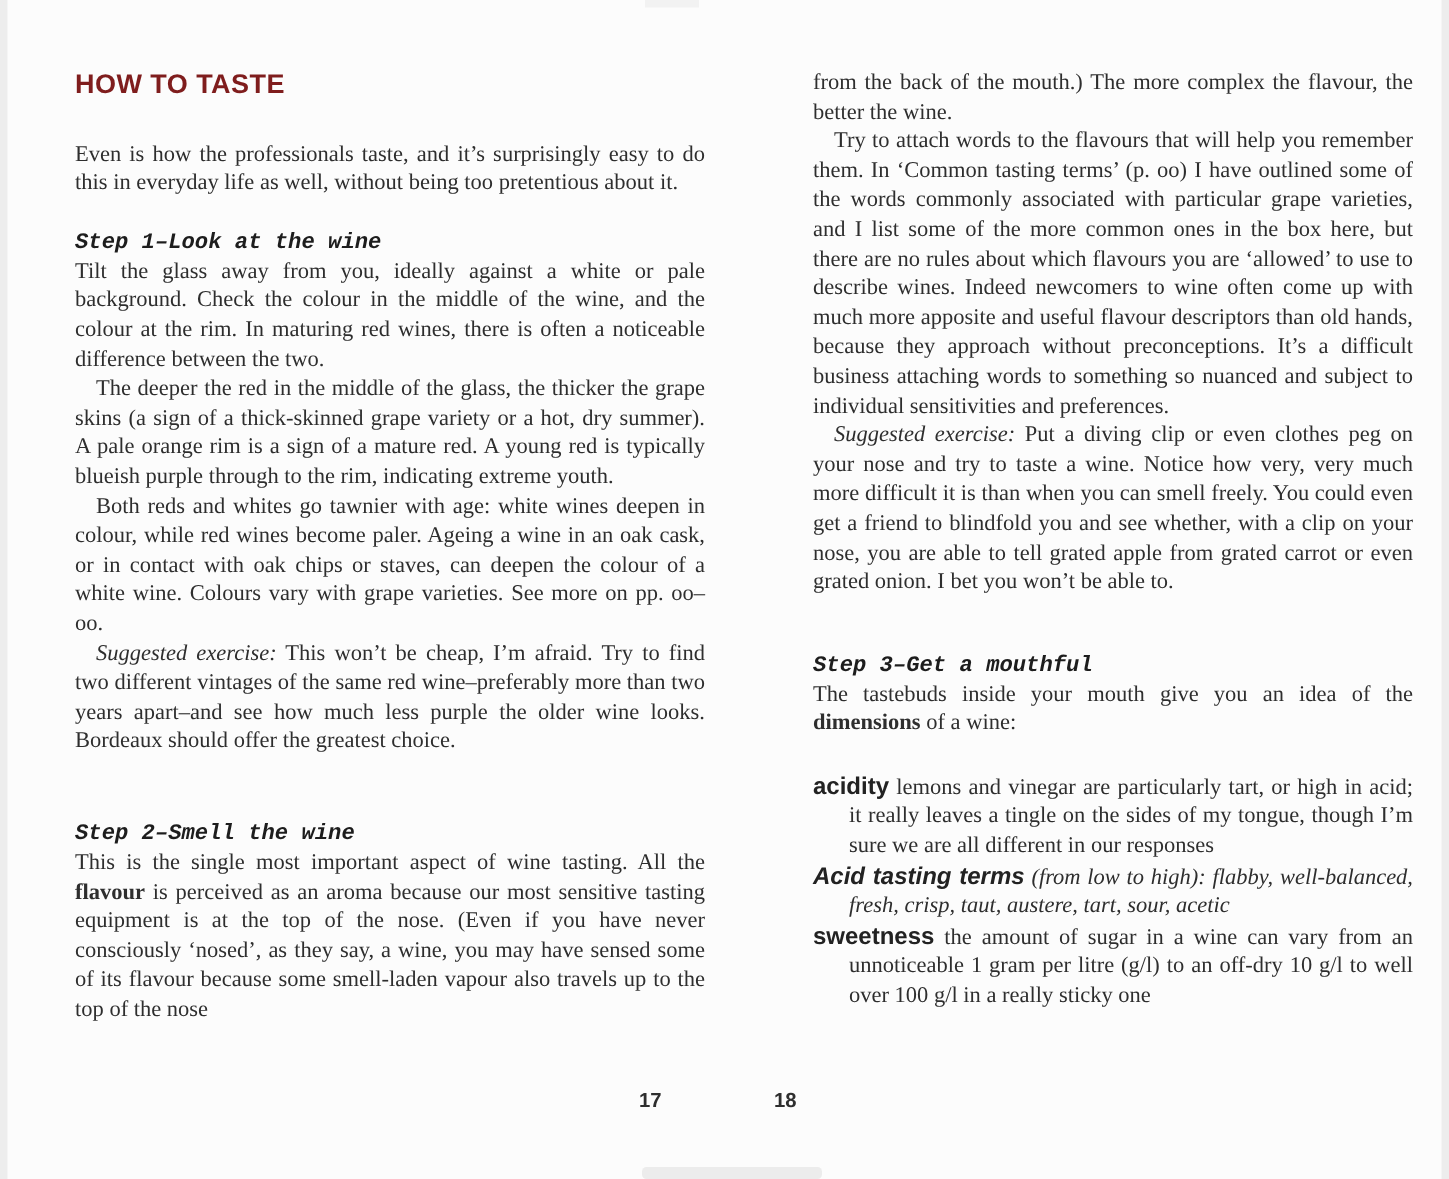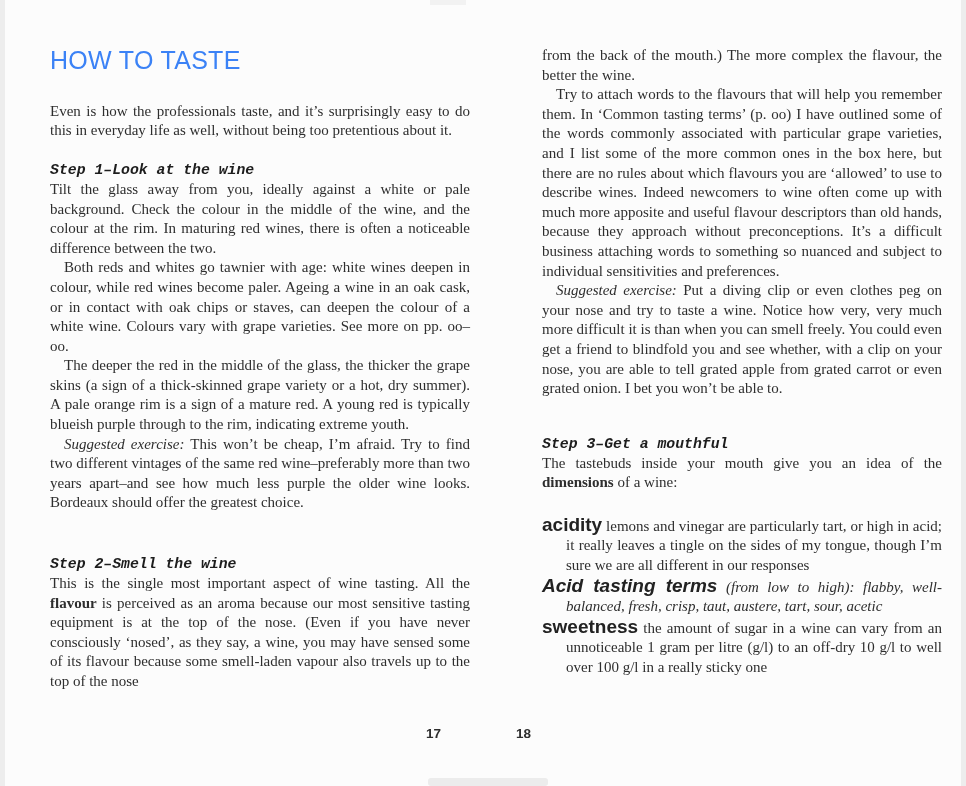--- a/index.html
+++ b/index.html
@@ -15,39 +15,39 @@
   .notch-bottom{position:absolute;left:428px;top:778px;width:120px;height:8px;background:#ececec;border-radius:3px;}
 
   .col{position:absolute;color:#2e2e2e;font-size:15px;line-height:19.6px;}
   .col p{margin:0;text-align:justify;}
   .col-left{left:50px;top:46px;width:420px;}
   .col-right{left:542px;top:46px;width:400px;}
 
   h1{
     margin:0 0 27px 0;
     font-family:"Liberation Sans",sans-serif;
-    font-weight:400;font-size:25px;line-height:1.15;
-    letter-spacing:.3px;color:#3b82f6;
+    font-weight:700;font-size:18px;line-height:1.15;
+    letter-spacing:.3px;color:#7f1d1d;
   }
   h2{
     margin:20px 0 1px 0;
     font-family:Liberation Mono, monospace;
     font-style:italic;font-weight:bold;
     font-size:14.8px;line-height:18px;color:#1d1d1d;
   }
   h2.mt2{margin-top:42px;}
   h2.mt3{margin-top:36px;}
 
   .ind{text-indent:14px;}
   .ital{font-style:italic;}
   .bold{font-weight:bold;}
 
   .terms{margin-top:22px;}
   .term-entry{padding-left:24px;text-indent:-24px;}
-  .term{font-family:"Liberation Sans",sans-serif;font-weight:bold;font-size:19px;color:#222222;}
+  .term{font-family:"Liberation Sans",sans-serif;font-weight:bold;font-size:16px;color:#222222;}
   .term.term-italic{font-style:italic;}
 
   .page-num{
     position:absolute;top:726px;
     font-family:"Liberation Sans",sans-serif;font-weight:bold;
     font-size:13.5px;color:#2e2e2e;text-align:center;
   }
   .pn-left{left:426px;}
   .pn-right{left:516px;}
 </style>
@@ -61,22 +61,22 @@
   <div class="notch-top"></div>
   <div class="notch-bottom"></div>
 
   <div class="col col-left">
     <h1>HOW TO TASTE</h1>
 
     <p>Even is how the professionals taste, and it’s surprisingly easy to do this in everyday life as well, without being too pretentious about it.</p>
 
     <h2>Step 1–Look at the wine</h2>
     <p>Tilt the glass away from you, ideally against a white or pale background. Check the colour in the middle of the wine, and the colour at the rim. In maturing red wines, there is often a noticeable difference between the two.</p>
+    <p class="ind">The deeper the red in the middle of the glass, the thicker the grape skins (a sign of a thick-skinned grape variety or a hot, dry summer). A pale orange rim is a sign of a mature red. A young red is typically blueish purple through to the rim, indicating extreme youth.</p>
     <p class="ind">Both reds and whites go tawnier with age: white wines deepen in colour, while red wines become paler. Ageing a wine in an oak cask, or in contact with oak chips or staves, can deepen the colour of a white wine. Colours vary with grape varieties. See more on pp. oo–oo.</p>
-    <p class="ind">The deeper the red in the middle of the glass, the thicker the grape skins (a sign of a thick-skinned grape variety or a hot, dry summer). A pale orange rim is a sign of a mature red. A young red is typically blueish purple through to the rim, indicating extreme youth.</p>
     <p class="ind"><span class="ital">Suggested exercise:</span><span> This won’t be cheap, I’m afraid. Try to find two different vintages of the same red wine–preferably more than two years apart–and see how much less purple the older wine looks. Bordeaux should offer the greatest choice.</span></p>
 
     <h2 class="mt2">Step 2–Smell the wine</h2>
     <p><span>This is the single most important aspect of wine tasting. All the </span><span class="bold">flavour</span><span> is perceived as an aroma because our most sensitive tasting equipment is at the top of the nose. (Even if you have never consciously ‘nosed’, as they say, a wine, you may have sensed some of its flavour because some smell-laden vapour also travels up to the top of the nose</span></p>
   </div>
 
   <div class="col col-right">
     <p>from the back of the mouth.) The more complex the flavour, the better the wine.</p>
     <p class="ind">Try to attach words to the flavours that will help you remember them. In ‘Common tasting terms’ (p. oo) I have outlined some of the words commonly associated with particular grape varieties, and I list some of the more common ones in the box here, but there are no rules about which flavours you are ‘allowed’ to use to describe wines. Indeed newcomers to wine often come up with much more apposite and useful flavour descriptors than old hands, because they approach without preconceptions. It’s a difficult business attaching words to something so nuanced and subject to individual sensitivities and preferences.</p>
     <p class="ind"><span class="ital">Suggested exercise:</span><span> Put a diving clip or even clothes peg on your nose and try to taste a wine. Notice how very, very much more difficult it is than when you can smell freely. You could even get a friend to blindfold you and see whether, with a clip on your nose, you are able to tell grated apple from grated carrot or even grated onion. I bet you won’t be able to.</span></p>

